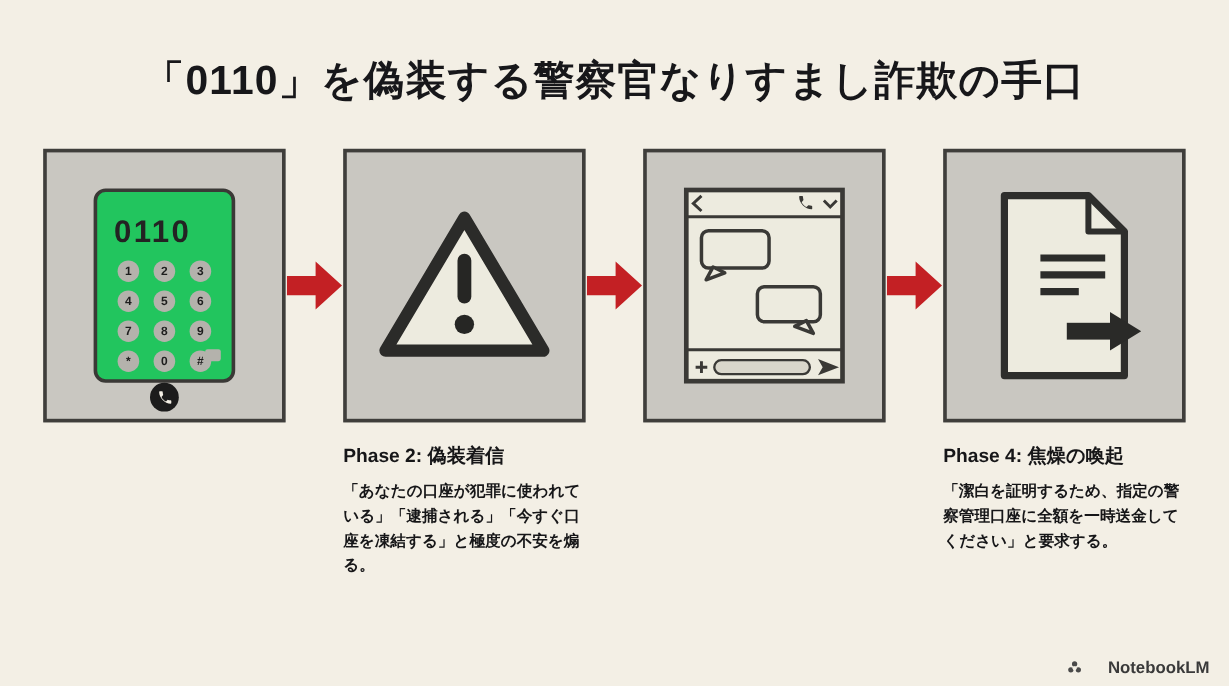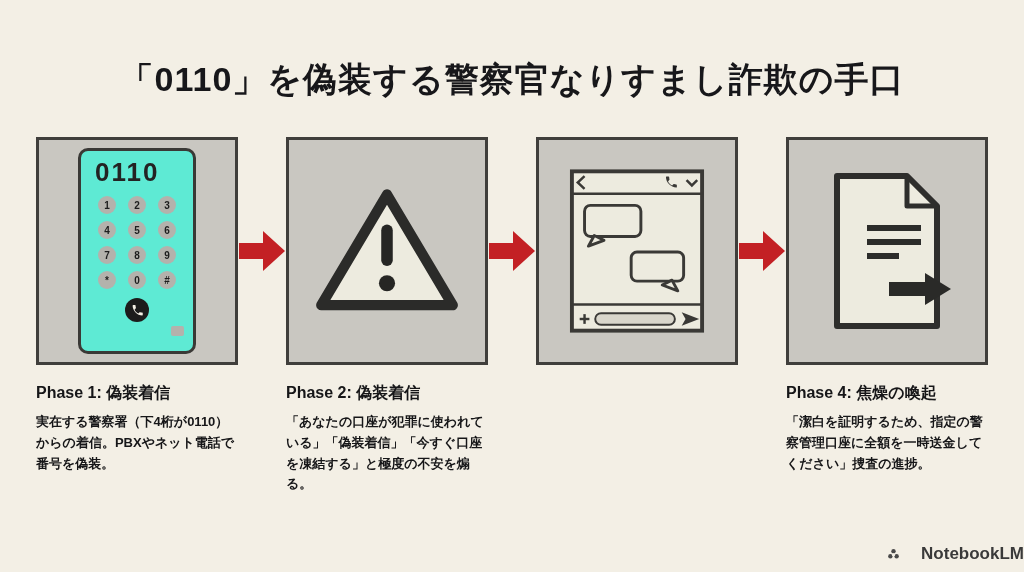--- a/index.html
+++ b/index.html
@@ -3,21 +3,21 @@
 <meta charset="utf-8">
 <style>
   html,body{margin:0;padding:0;}
   body{
     width:1024px;height:572px;
     font-family:"Liberation Sans","DejaVu Sans",sans-serif;
     background:#f3efe5;
   }
   .stage{position:relative;width:1024px;height:572px;background:#f3efe5;overflow:hidden;}
   .title{
-    margin:0;padding-top:57px;
+    margin:0;padding-top:44px;
     text-align:center;
     font-size:34px;font-weight:800;letter-spacing:1px;
     color:#17171a;
   }
   .flow{
     display:grid;
     grid-template-columns:202px 48px 202px 48px 202px 48px 202px;
     padding:0 36px;
     margin-top:34px;
     align-items:center;
@@ -32,23 +32,23 @@
     box-sizing:border-box;
     display:flex;align-items:center;justify-content:center;
   }
   .arrow-cell{grid-row:1;display:flex;align-items:center;justify-content:center;}
   .caption{grid-row:2;align-self:start;margin-top:18px;color:#161618;}
   .phase-heading{font-size:16px;font-weight:800;margin-bottom:8px;}
   .phase-desc{font-size:13px;font-weight:600;line-height:1.6;}
 
   
   .phone{
-    width:118px;height:206px;
-    background:#5eead4;border:3px solid #3a3936;border-radius:10px;
-    box-sizing:border-box;padding:4px 10px;position:relative;
+    width:118px;height:162px;
+    background:#22c55e;border:3px solid #3a3936;border-radius:10px;
+    box-sizing:border-box;padding:16px 10px;position:relative;
   }
   .phone-display{
     font-size:26px;font-weight:600;color:#232323;letter-spacing:2px;
     margin:2px 0 8px 4px;
   }
   .keypad{
     display:grid;grid-template-columns:repeat(3,1fr);
     gap:7px 10px;justify-items:center;padding:0 6px;
   }
   .key{
@@ -61,23 +61,23 @@
   .call-btn{
     width:24px;height:24px;border-radius:50%;background:#1c1c1c;
     display:flex;align-items:center;justify-content:center;
   }
   .side-icon{
     position:absolute;right:9px;bottom:15px;
     width:13px;height:10px;background:#b4b2ac;border-radius:2px;
   }
 
   .footer{
-    position:absolute;right:0;bottom:8px;
+    position:absolute;right:16px;bottom:8px;
     display:flex;align-items:center;gap:21px;
-    font-size:17px;font-weight:600;color:#3a3a3a;
+    font-size:14px;font-weight:600;color:#3a3a3a;
   }
 </style>
 </head>
 <body>
 
 <div class="stage">
 
   <h1 class="title">「0110」を偽装する警察官なりすまし詐欺の手口</h1>
 
   <div class="flow">
@@ -166,31 +166,27 @@
         <line x1="46" y1="58" x2="100" y2="58" stroke="#2c2c2a" stroke-width="6"></line>
         <line x1="46" y1="72" x2="100" y2="72" stroke="#2c2c2a" stroke-width="6"></line>
         <line x1="46" y1="86" x2="78" y2="86" stroke="#2c2c2a" stroke-width="6"></line>
         <g>
           <rect x="68" y="112" width="36" height="14" fill="#2a2a28"></rect>
           <polygon points="104,103 130,119 104,135" fill="#2a2a28"></polygon>
         </g>
       </svg>
     </div>
 
-    <div class="caption c1">
-      <div class="phase-heading">Phase 1: 偽装着信</div>
-      <div class="phase-desc">実在する警察署（下4桁が0110）からの着信。PBXやネット電話で番号を偽装。</div>
-    </div>
     <div class="caption c3">
       <div class="phase-heading">Phase 2: 偽装着信</div>
-      <div class="phase-desc">「あなたの口座が犯罪に使われている」「偽装着信」「今すぐ口座を凍結する」と極度の不安を煽る。</div>
+      <div class="phase-desc">「あなたの口座が犯罪に使われている」「逮捕される」「今すぐ口座を凍結する」と極度の不安を煽る。</div>
     </div>
     <div class="caption c7">
       <div class="phase-heading">Phase 4: 焦燥の喚起</div>
-      <div class="phase-desc">「潔白を証明するため、指定の警察管理口座に全額を一時送金してください」捜査の進捗。</div>
+      <div class="phase-desc">「潔白を証明するため、指定の警察管理口座に全額を一時送金してください」と要求する。</div>
     </div>
 
   </div>
 
   <div class="footer">
     <svg width="13" height="13" viewBox="0 0 20 20" aria-hidden="true">
       <circle cx="10" cy="5" r="3.4" fill="#4a4a4a"></circle>
       <circle cx="5.2" cy="12.6" r="3.4" fill="#4a4a4a"></circle>
       <circle cx="14.8" cy="12.6" r="3.4" fill="#4a4a4a"></circle>
       <circle cx="10" cy="10.5" r="2.6" fill="#f3efe5"></circle>

